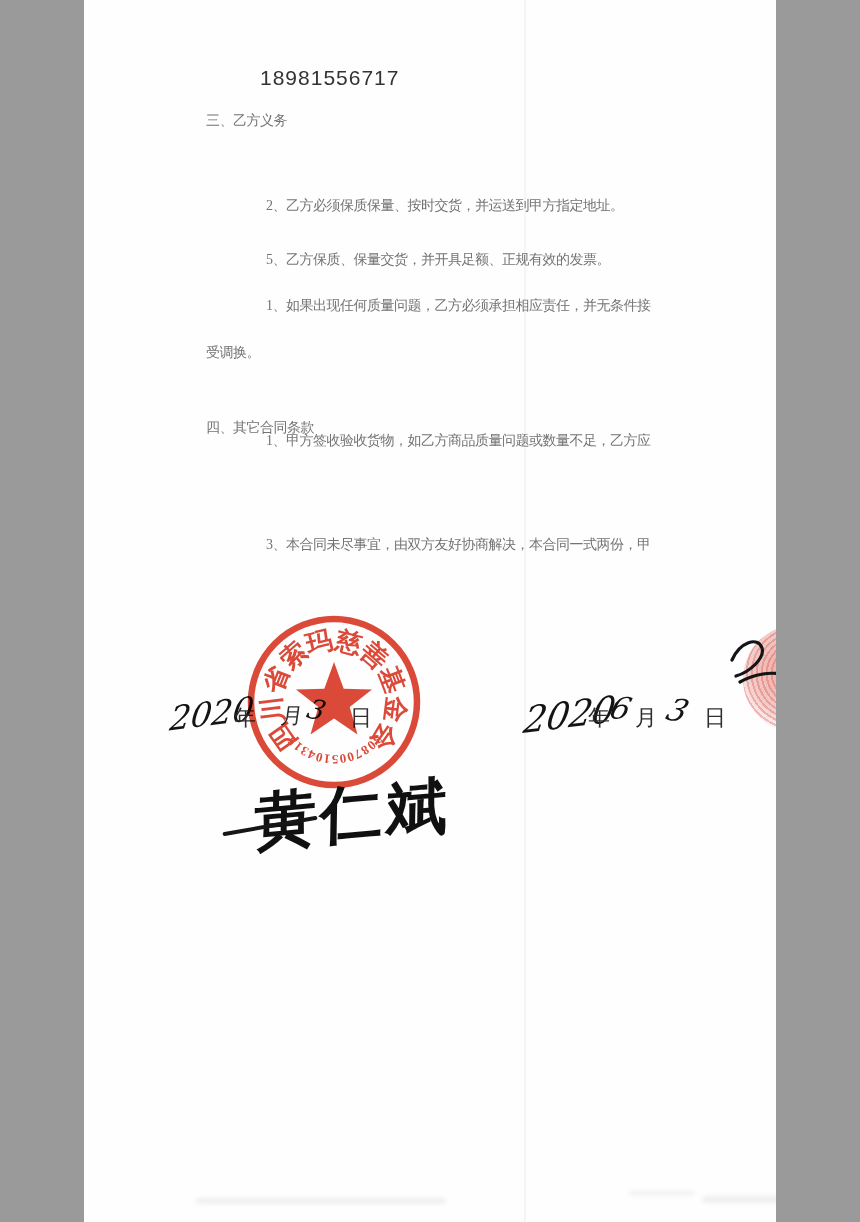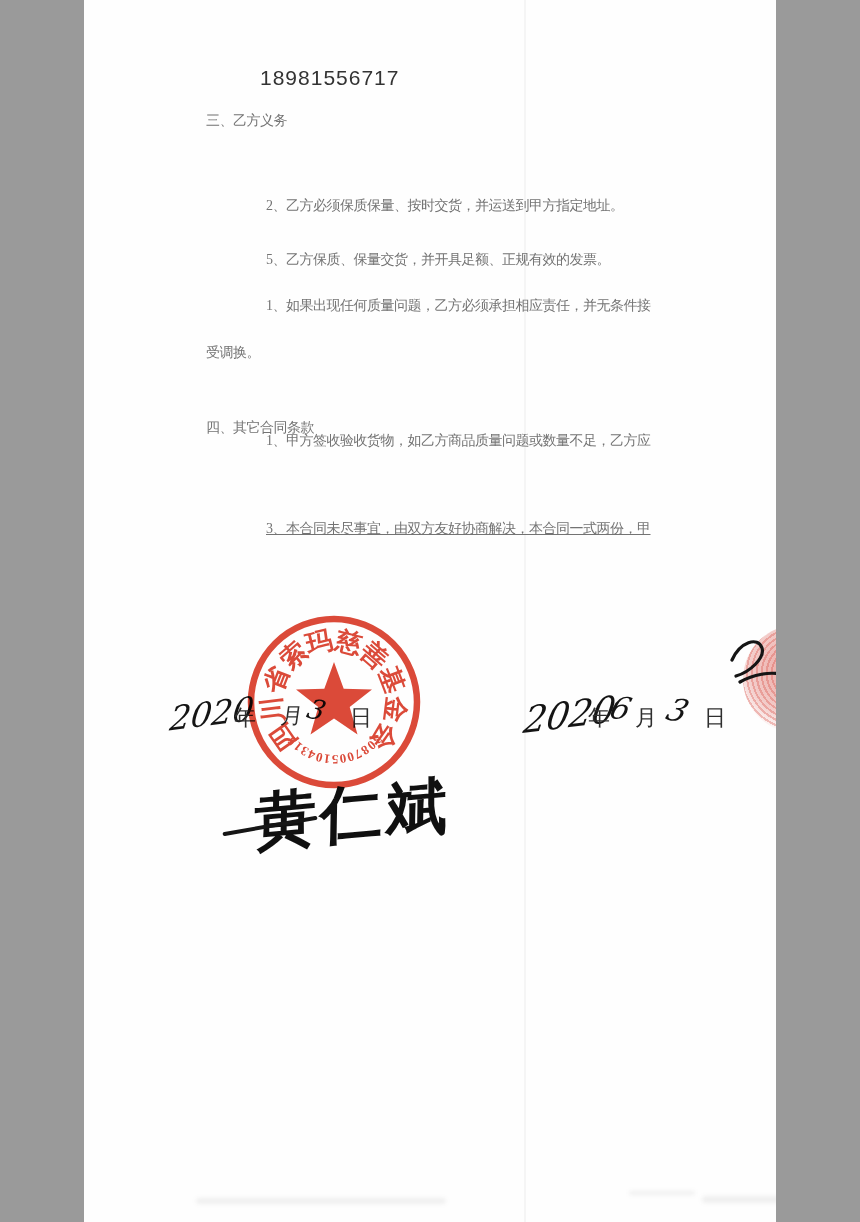--- a/index.html
+++ b/index.html
@@ -86,21 +86,21 @@
 
   <div class="phone">18981556717</div>
 
   <div class="ln" style="left:122px;top:112px;">三、乙方义务</div>
   <div class="ln" style="left:182px;top:197px;">2、乙方必须保质保量、按时交货，并运送到甲方指定地址。</div>
   <div class="ln" style="left:182px;top:251px;">5、乙方保质、保量交货，并开具足额、正规有效的发票。</div>
   <div class="ln" style="left:182px;top:297px;">1、如果出现任何质量问题，乙方必须承担相应责任，并无条件接</div>
   <div class="ln" style="left:122px;top:344px;">受调换。</div>
   <div class="ln" style="left:122px;top:387px;margin-top:32px;">四、其它合同条款</div>
   <div class="ln" style="left:182px;top:432px;">1、甲方签收验收货物，如乙方商品质量问题或数量不足，乙方应</div>
-  <div class="ln" style="left:182px;top:520px;text-decoration:underline;">3、本合同未尽事宜，由双方友好协商解决，本合同一式两份，甲</div>
+  <div class="ln" style="left:182px;top:536px;">3、本合同未尽事宜，由双方友好协商解决，本合同一式两份，甲</div>
 
   <div class="hw hw-year-a">2020</div>
   <div class="date-unit" style="left:150px;top:703px;">年</div>
   <div class="date-unit" style="left:197px;top:701px;transform:skewX(-8deg);">月</div>
   <div class="hw hw-day-a">3</div>
   <div class="date-unit" style="left:266px;top:703px;">日</div>
   <div class="signer-a">黄仁斌</div>
   <div class="signer-a-lead"></div>
 
   <div class="hw hw-year-b">2020</div>

